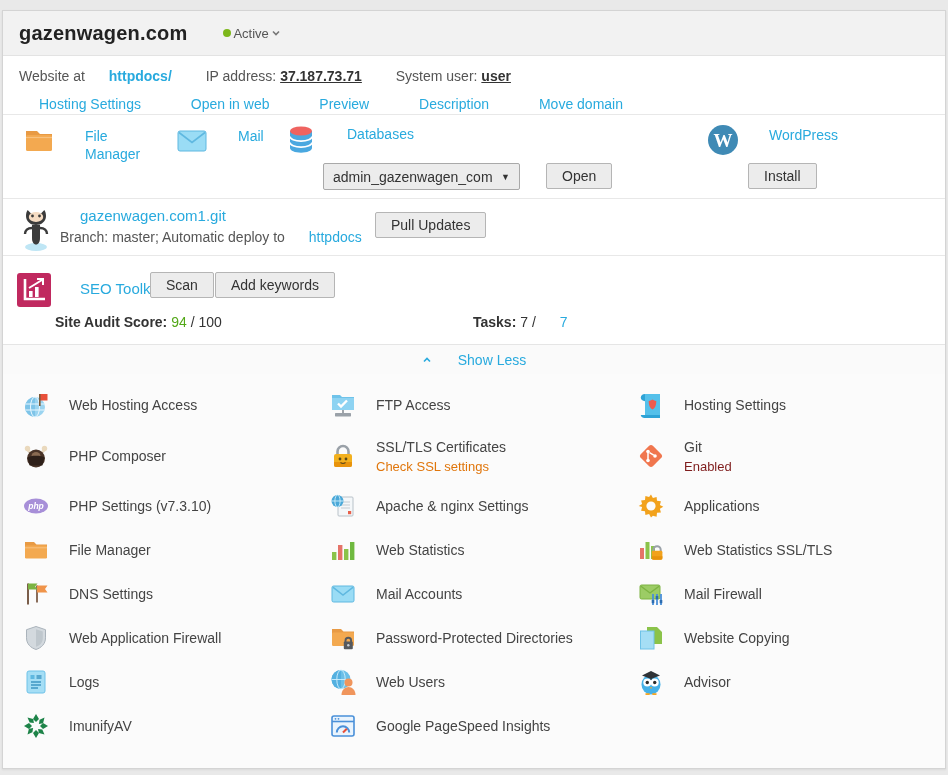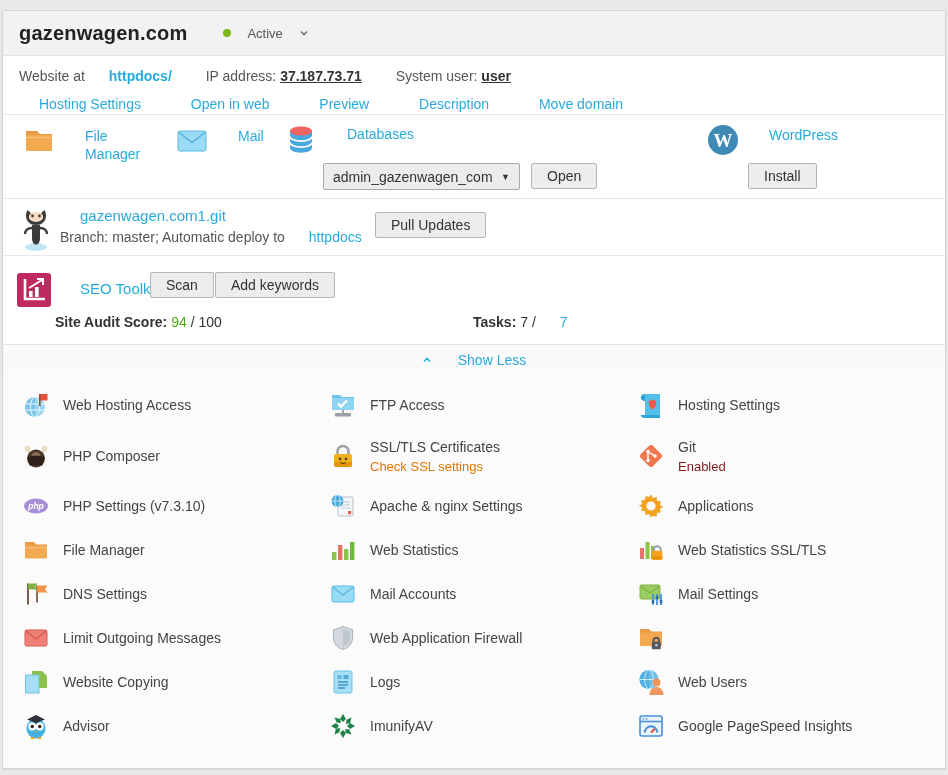--- a/index.html
+++ b/index.html
@@ -21,21 +21,21 @@
 
   
   .titlebar {
     background:#f2f2f2;
     height:45px;
     display:flex; align-items:center;
     padding:0 16px;
     border-bottom:1px solid #e3e3e3;
   }
   .domain-title { font-size:20px; font-weight:bold; color:#222; letter-spacing:.2px; }
-  .status { margin-left:36px; display:flex; align-items:center; gap:16px; font-size:13px; color:#555; cursor:pointer; }
+  .status { margin-left:36px; display:flex; align-items:center; gap:2px; font-size:13px; color:#555; cursor:pointer; }
   .status-dot { width:8px; height:8px; border-radius:50%; background:#7db71b; }
   .chev { width:10px; height:10px; }
   .chev polyline { fill:none; stroke:#777; stroke-width:1.6; }
 
   
   .info { padding:12px 16px 0; font-size:14px; height:58px; }
   .info .lbl { color:#555; }
   .info strong { color:#333;text-decoration:underline; }
   .info-line1 > span.grp { margin-right:30px; }
   .info-line2 { margin-top:12px; }
@@ -88,21 +88,21 @@
   }
 
   
   .tools-grid {
     background:#fbfbfb;
     display:grid;
     grid-template-columns:307px 308px 311px;
     padding:9px 0 20px;
   }
   .tool {
-    display:flex; align-items:center; gap:14px;
+    display:flex; align-items:center; gap:20px;
     min-height:44px; padding-left:20px; cursor:pointer;
   }
   .tool.has-sub { min-height:57px; }
   .ticon { width:26px; height:26px; flex:0 0 26px; }
   .tlabel { font-size:14px; color:#444; }
   .sub-link { display:block; color:#e0760c; font-size:13px; margin-top:3px; }
   .sub-muted { display:block; color:#7f1d1d; font-size:13px; margin-top:3px; }
   svg { display:block; }
 </style>
 </head>
@@ -169,21 +169,21 @@
         <path d="M5 13.5c0 2.6 4.9 4.7 11 4.7s11-2.1 11-4.7M5 19.5c0 2.6 4.9 4.7 11 4.7s11-2.1 11-4.7" stroke="#fff" stroke-width="1.7" fill="none"></path>
         <ellipse cx="16" cy="8" rx="11" ry="4.6" fill="#ef6360"></ellipse>
       </svg>
       <a class="link">Databases</a>
     </span>
 
     <span style="position:absolute; left:320px; top:48px;" class="select-box">
       <span>admin_gazenwagen_com</span>
       <span class="caret">▼</span>
     </span>
-    <button class="btn" style="position:absolute; left:528px; top:48px;">Open</button>
+    <button class="btn" style="position:absolute; left:543px; top:48px;">Open</button>
 
     <span class="sc-item" style="left:704px; top:9px;">
       <svg class="sc-icon" viewBox="0 0 32 32">
         <circle cx="16" cy="16" r="15" fill="#3f8ab5"></circle>
         <text x="16" y="23" font-size="19" font-weight="bold" text-anchor="middle" fill="#fff" font-family="Liberation Serif, serif">W</text>
       </svg>
       <a class="link">WordPress</a>
     </span>
     <button class="btn" style="position:absolute; left:745px; top:48px;">Install</button>
   </div>
@@ -394,47 +394,41 @@
 
     <div class="tool">
       <svg class="ticon" viewBox="0 0 26 26">
         <rect x="2" y="4" width="20" height="14" rx="1.5" fill="#9ccc65" stroke="#7cb342"></rect>
         <path d="M2.6 5l9.4 7 9.4-7" fill="none" stroke="#7cb342" stroke-width="1.4"></path>
         <path d="M15 13v11M19 13v11M23 13v11" stroke="#4a90d9" stroke-width="1.8"></path>
         <rect x="13.7" y="19" width="2.6" height="3.2" fill="#2b6cb0"></rect>
         <rect x="17.7" y="15" width="2.6" height="3.2" fill="#2b6cb0"></rect>
         <rect x="21.7" y="19" width="2.6" height="3.2" fill="#2b6cb0"></rect>
       </svg>
-      <span class="tlabel">Mail Settings</span>
-    </div>
-
-    <div class="tool">
-      <svg class="ticon" viewBox="0 0 26 26">
-        <rect x="2" y="5" width="22" height="16" rx="1.6" fill="#ef8075" stroke="#d95b51"></rect>
-        <path d="M2.8 6.2L13 14l10.2-7.8" fill="none" stroke="#d95b51" stroke-width="1.5"></path>
-      </svg>
-      <span class="tlabel">Limit Outgoing Messages</span>
-    </div>
+      <span class="tlabel">Mail Firewall</span>
+    </div>
+
 
     <div class="tool">
       <svg class="ticon" viewBox="0 0 26 26">
         <path d="M13 1.5l9.5 3.2v8.1c0 6.2-4.2 10-9.5 11.7C7.7 22.8 3.5 19 3.5 12.8V4.7z" fill="#d3d9de" stroke="#aab3bb"></path>
         <path d="M13 4.2l6.8 2.3v6.5c0 4.7-3.1 7.5-6.8 8.8z" fill="#bfc7cd"></path>
       </svg>
       <span class="tlabel">Web Application Firewall</span>
     </div>
 
     <div class="tool">
       <svg class="ticon" viewBox="0 0 26 26">
         <path d="M2 4h9l2.5 2.5H24V10H2z" fill="#e89a44"></path>
         <rect x="2" y="7.5" width="22" height="13.5" rx="1.2" fill="#f3a950"></rect>
         <path d="M15.5 17v-1.4a2.8 2.8 0 015.6 0V17" stroke="#55595e" stroke-width="1.9" fill="none"></path>
         <rect x="13.8" y="16.6" width="9" height="7.6" rx="1" fill="#55595e"></rect>
         <circle cx="18.3" cy="20.2" r="1.2" fill="#caced2"></circle>
       </svg>
+      <span class="tlabel">Password-Protected Directories</span>
     </div>
 
     <div class="tool">
       <svg class="ticon" viewBox="0 0 26 26">
         <path d="M9 2h10l5 5v12H9z" fill="#8bc34a"></path>
         <rect x="2.5" y="6" width="13.5" height="18" fill="#a5def5" stroke="#6ec2e8"></rect>
       </svg>
       <span class="tlabel">Website Copying</span>
     </div>
 

